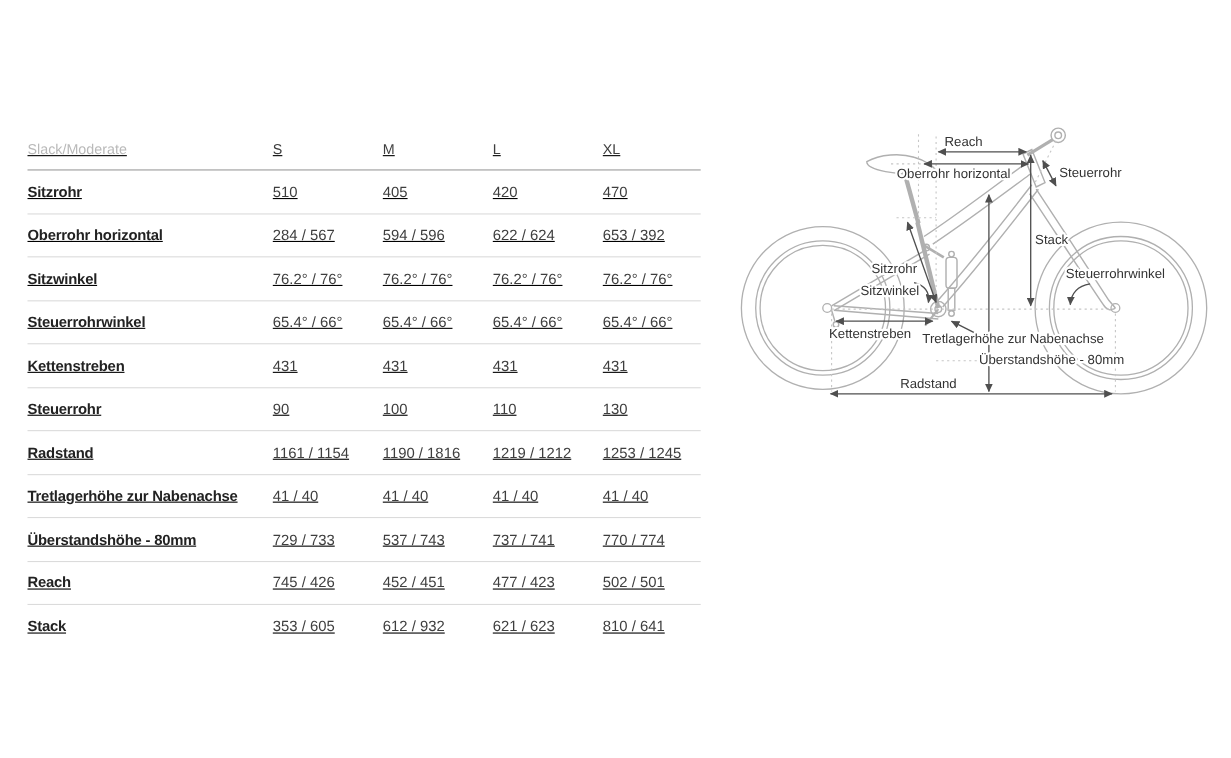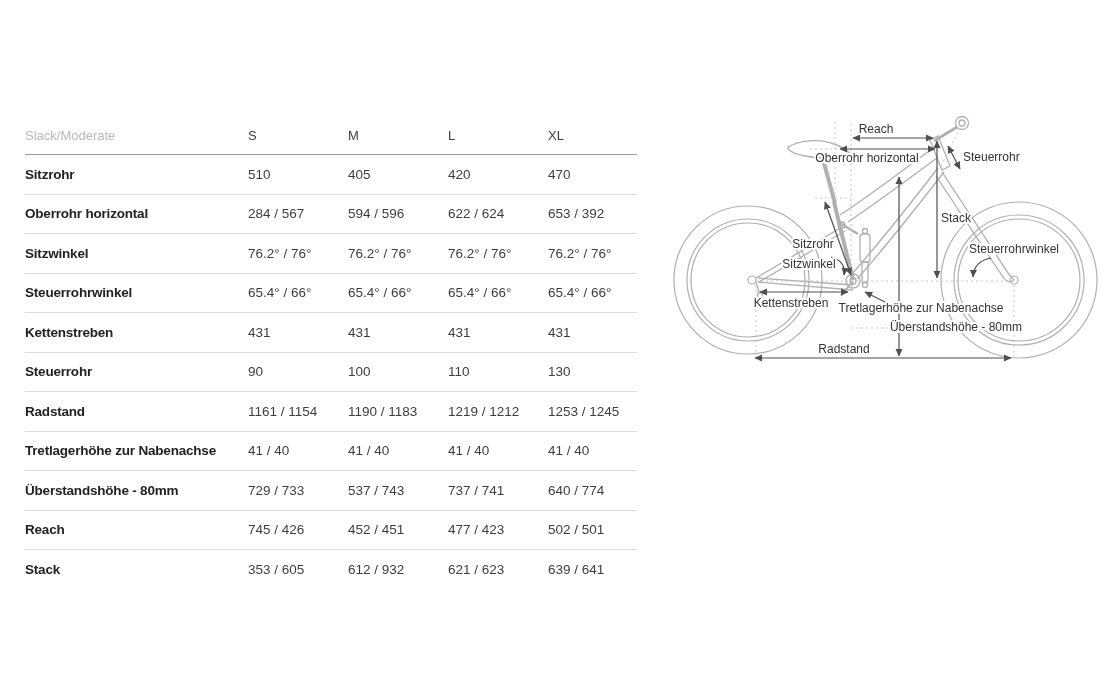--- a/index.html
+++ b/index.html
@@ -14,21 +14,21 @@
     --row-border:#dbdbdb;
     --page-bg:#ffffff;
   }
   *{margin:0;padding:0;box-sizing:border-box;}
   html,body{background:var(--page-bg);}
   body{font-family:"Liberation Sans","DejaVu Sans",sans-serif;}
   .canvas{position:relative;width:1119px;height:689px;background:var(--page-bg);overflow:hidden;}
 
   
   .geo-table{position:absolute;left:25px;top:117px;width:612px;}
-  .tr,.thead{display:grid;grid-template-columns:223px 100px 100px 100px 89px;align-items:center;}
+  .tr,.thead{display:grid;grid-template-columns:223px 100px 100px 100px 89px;align-items:center;text-decoration:underline;}
   .thead{height:38px;border-bottom:1px solid var(--header-border);}
   .th{font-size:13px;color:var(--table-header-text);}
   .th.mode{color:var(--table-mode-text);}
   .tr{height:39.5px;border-bottom:1px solid var(--row-border);}
   .tr:last-child{border-bottom:none;}
   .td{font-size:13.5px;color:var(--table-value-text);white-space:nowrap;}
   .td.label{font-weight:bold;color:var(--table-label-text);letter-spacing:-0.2px;}
 
   
   .bike-svg{position:absolute;left:672px;top:110px;}
@@ -90,51 +90,51 @@
         <div class="tr">
           <div class="td label">Steuerrohr</div>
           <div class="td">90</div>
           <div class="td">100</div>
           <div class="td">110</div>
           <div class="td">130</div>
         </div>
         <div class="tr">
           <div class="td label">Radstand</div>
           <div class="td">1161 / 1154</div>
-          <div class="td">1190 / 1183</div>
+          <div class="td">1190 / 1816</div>
           <div class="td">1219 / 1212</div>
           <div class="td">1253 / 1245</div>
         </div>
         <div class="tr">
           <div class="td label">Tretlagerhöhe zur Nabenachse</div>
           <div class="td">41 / 40</div>
           <div class="td">41 / 40</div>
           <div class="td">41 / 40</div>
           <div class="td">41 / 40</div>
         </div>
         <div class="tr">
           <div class="td label">Überstandshöhe - 80mm</div>
           <div class="td">729 / 733</div>
           <div class="td">537 / 743</div>
           <div class="td">737 / 741</div>
-          <div class="td">640 / 774</div>
+          <div class="td">770 / 774</div>
         </div>
         <div class="tr">
           <div class="td label">Reach</div>
           <div class="td">745 / 426</div>
           <div class="td">452 / 451</div>
           <div class="td">477 / 423</div>
           <div class="td">502 / 501</div>
         </div>
         <div class="tr">
           <div class="td label">Stack</div>
           <div class="td">353 / 605</div>
           <div class="td">612 / 932</div>
           <div class="td">621 / 623</div>
-          <div class="td">639 / 641</div>
+          <div class="td">810 / 641</div>
         </div>
       </div>
   </div>
 
   <svg class="bike-svg" width="447" height="320" viewBox="0 0 447 320">
     <defs>
       <marker id="ah" orient="auto-start-reverse" markerWidth="8" markerHeight="6" refX="6" refY="3">
         <path d="M0,0 L6.5,3 L0,6 Z"></path>
       </marker>
     </defs>

